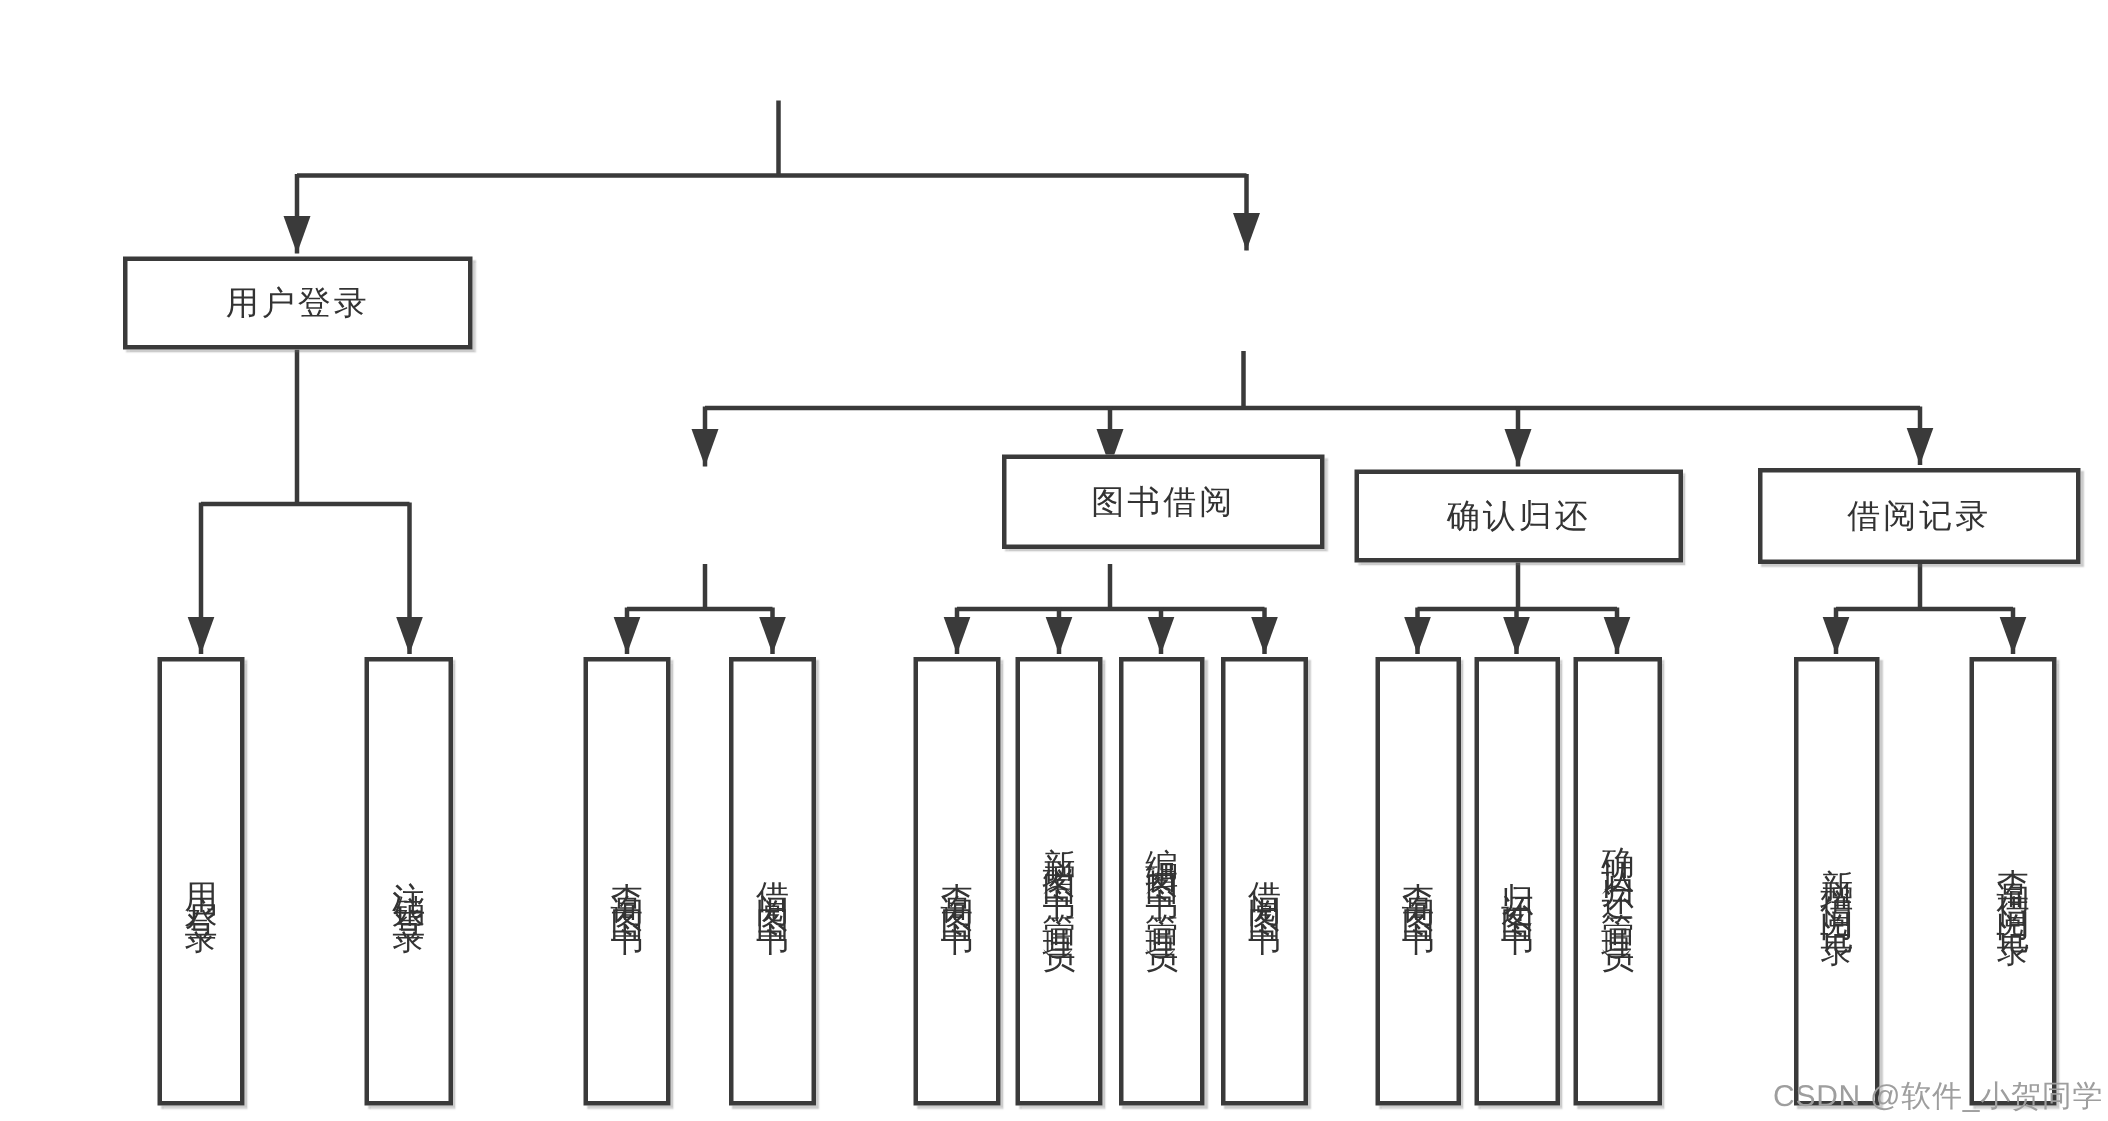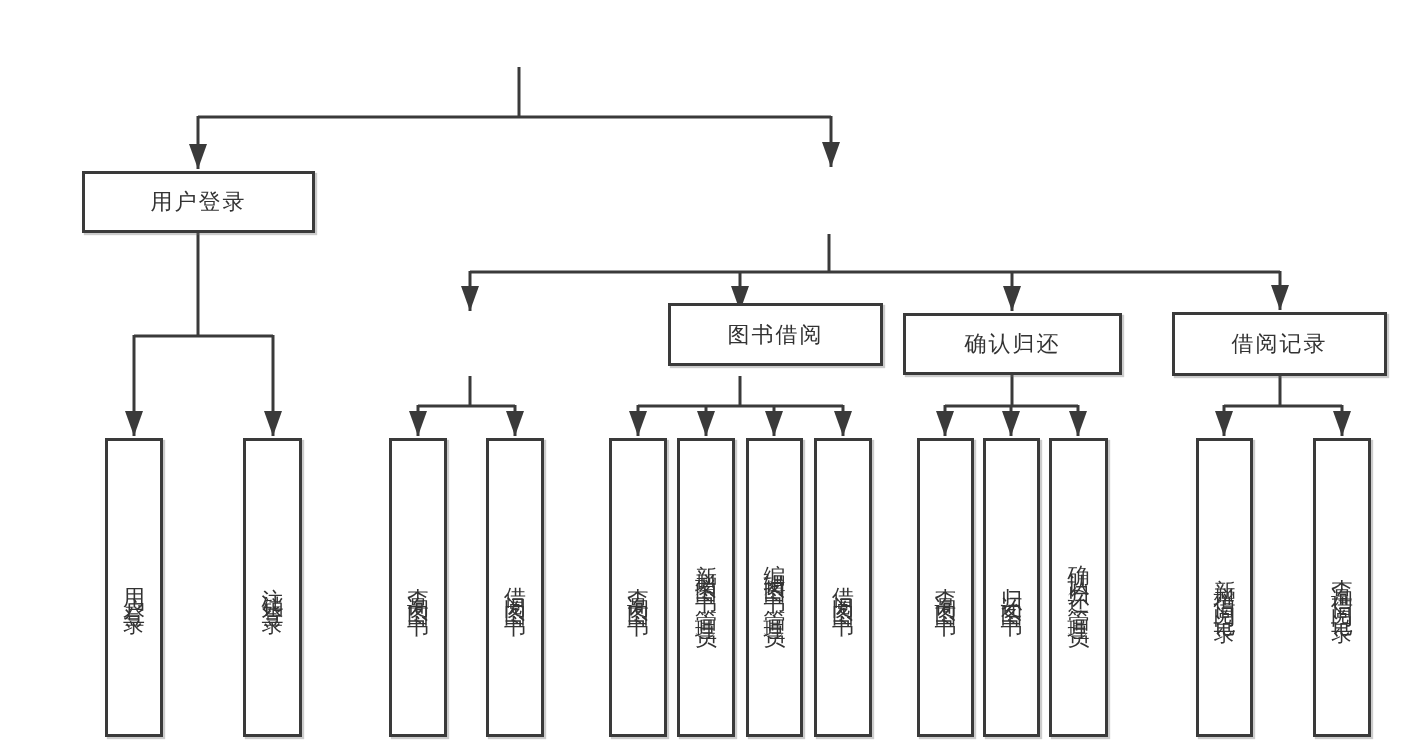--- a/index.html
+++ b/index.html
@@ -115,13 +115,14 @@
   <div class="box v" style="left:746px;top:438px;width:57px;height:299px;">编辑图书（管理员）</div>
   <div class="box v" style="left:814px;top:438px;width:58px;height:299px;">借阅图书</div>
 
   <div class="box v" style="left:917px;top:438px;width:57px;height:299px;">查询图书</div>
   <div class="box v" style="left:983px;top:438px;width:57px;height:299px;">归还图书</div>
   <div class="box v" style="left:1049px;top:438px;width:59px;height:299px;">确认归还（管理员）</div>
 
   <div class="box v" style="left:1196px;top:438px;width:57px;height:299px;">新增借阅记录</div>
   <div class="box v" style="left:1313px;top:438px;width:58px;height:299px;">查询借阅记录</div>
 
+  <div class="watermark">CSDN @软件_小贺同学</div>
 </div>
 
 </body></html>

